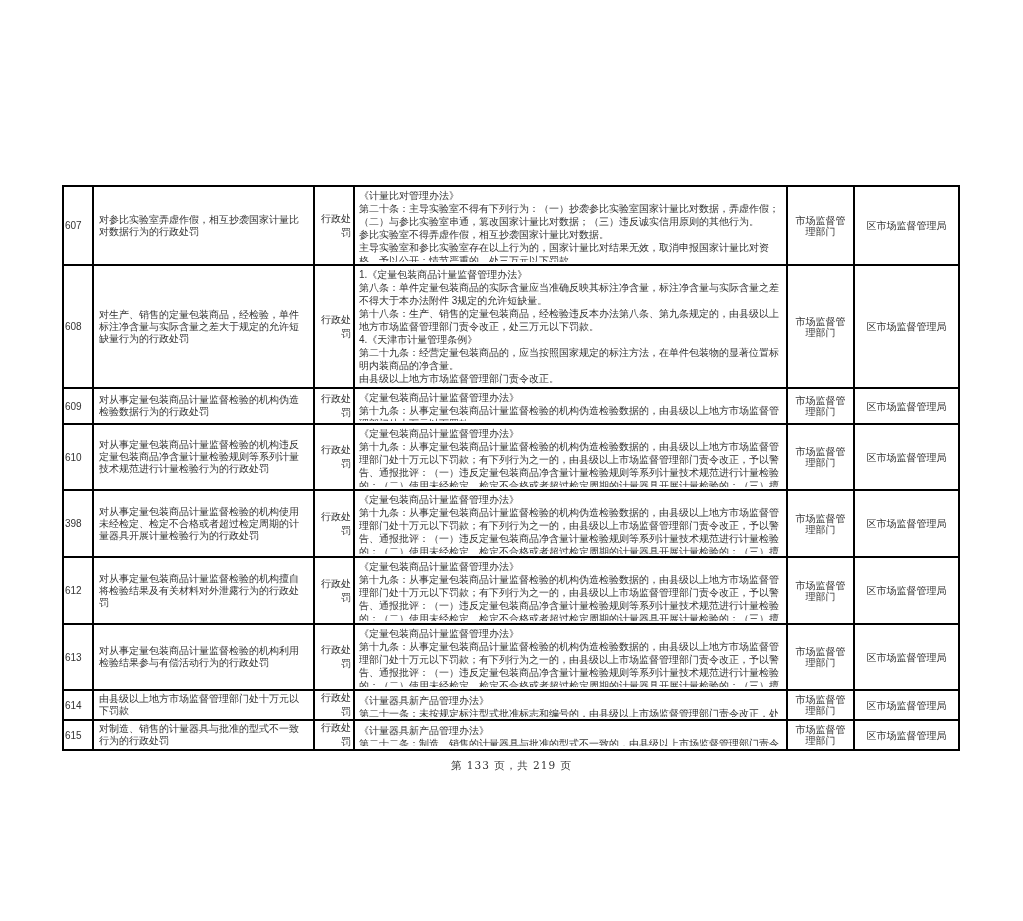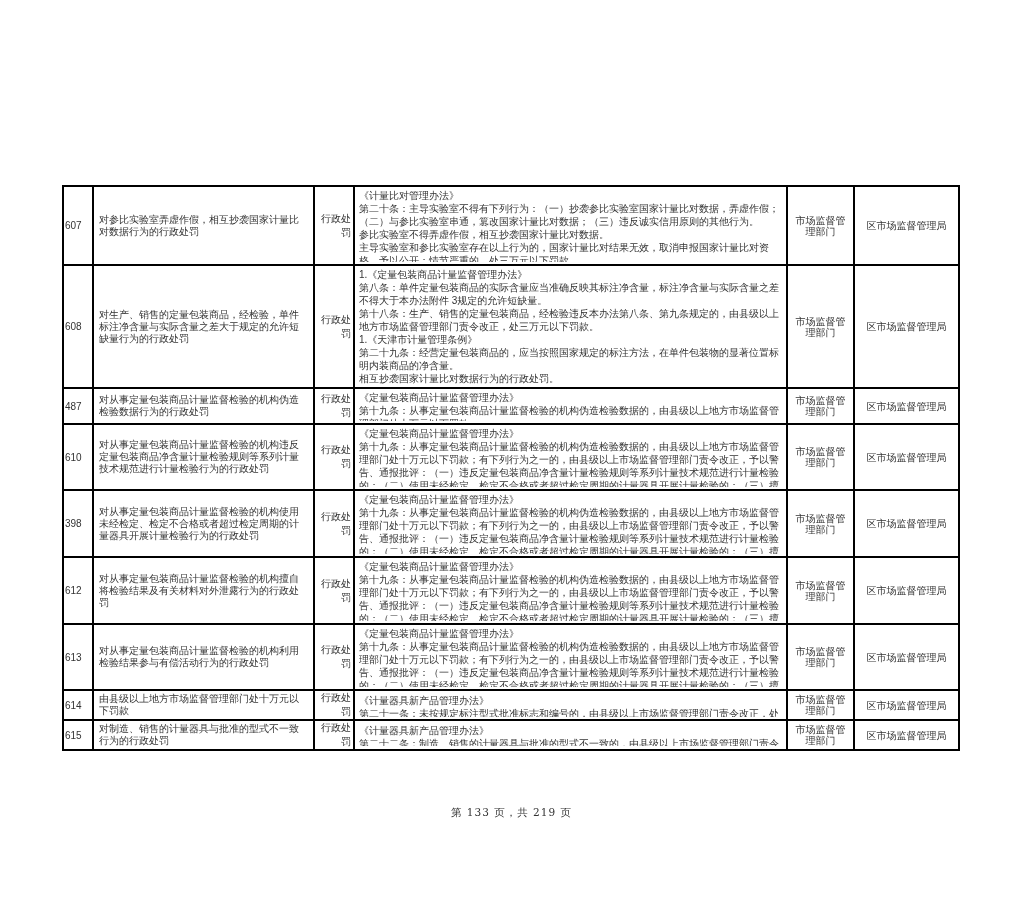--- a/index.html
+++ b/index.html
@@ -20,21 +20,20 @@
   td.desc{text-align:left;padding:2px 5px;line-height:12px;margin-left:22px;}
   td.type{text-align:right;padding:0 2px;}
   td.basis{vertical-align:top;padding:2px 4px;line-height:13px;}
   .basis-clip{overflow:hidden;}
   .basis-line{min-height:13px;}
   td.dept,td.org{text-align:center;padding:0 3px;line-height:11px;}
   .footer{
     position:absolute;top:759px;left:0;width:1023px;text-align:center;
     font-family:"DejaVu Serif",serif;font-size:10.5px;color:#333;
     letter-spacing:1px;
-    margin-top:47px;
   }
 </style>
 </head>
 <body>
 
 <div class="sheet">
   <table class="grid">
     <colgroup>
       <col style="width:30px">
       <col style="width:221px">
@@ -61,30 +60,30 @@
         </tr>
         <tr style="height: 122px;">
           <td class="num">608</td>
           <td class="desc">对生产、销售的定量包装商品，经检验，单件标注净含量与实际含量之差大于规定的允许短缺量行为的行政处罚</td>
           <td class="type">行政处罚</td>
           <td class="basis">
             <div class="basis-clip" style="height: 117px;">
               <div class="basis-line">1.《定量包装商品计量监督管理办法》</div>
               <div class="basis-line">第八条：单件定量包装商品的实际含量应当准确反映其标注净含量，标注净含量与实际含量之差不得大于本办法附件 3规定的允许短缺量。</div>
               <div class="basis-line">第十八条：生产、销售的定量包装商品，经检验违反本办法第八条、第九条规定的，由县级以上地方市场监督管理部门责令改正，处三万元以下罚款。</div>
-              <div class="basis-line">1.《天津市计量管理条例》</div>
+              <div class="basis-line">4.《天津市计量管理条例》</div>
               <div class="basis-line">第二十九条：经营定量包装商品的，应当按照国家规定的标注方法，在单件包装物的显著位置标明内装商品的净含量。</div>
-              <div class="basis-line">相互抄袭国家计量比对数据行为的行政处罚。</div>
+              <div class="basis-line">由县级以上地方市场监督管理部门责令改正。</div>
             </div>
           </td>
           <td class="dept">市场监督管理部门</td>
           <td class="org">区市场监督管理局</td>
         </tr>
         <tr style="height: 35px;">
-          <td class="num">487</td>
+          <td class="num">609</td>
           <td class="desc">对从事定量包装商品计量监督检验的机构伪造检验数据行为的行政处罚</td>
           <td class="type">行政处罚</td>
           <td class="basis">
             <div class="basis-clip" style="height: 30px;">
               <div class="basis-line">《定量包装商品计量监督管理办法》</div>
               <div class="basis-line">第十九条：从事定量包装商品计量监督检验的机构伪造检验数据的，由县级以上地方市场监督管理部门处十万元以下罚款；</div>
             </div>
           </td>
           <td class="dept">市场监督管理部门</td>
           <td class="org">区市场监督管理局</td>

